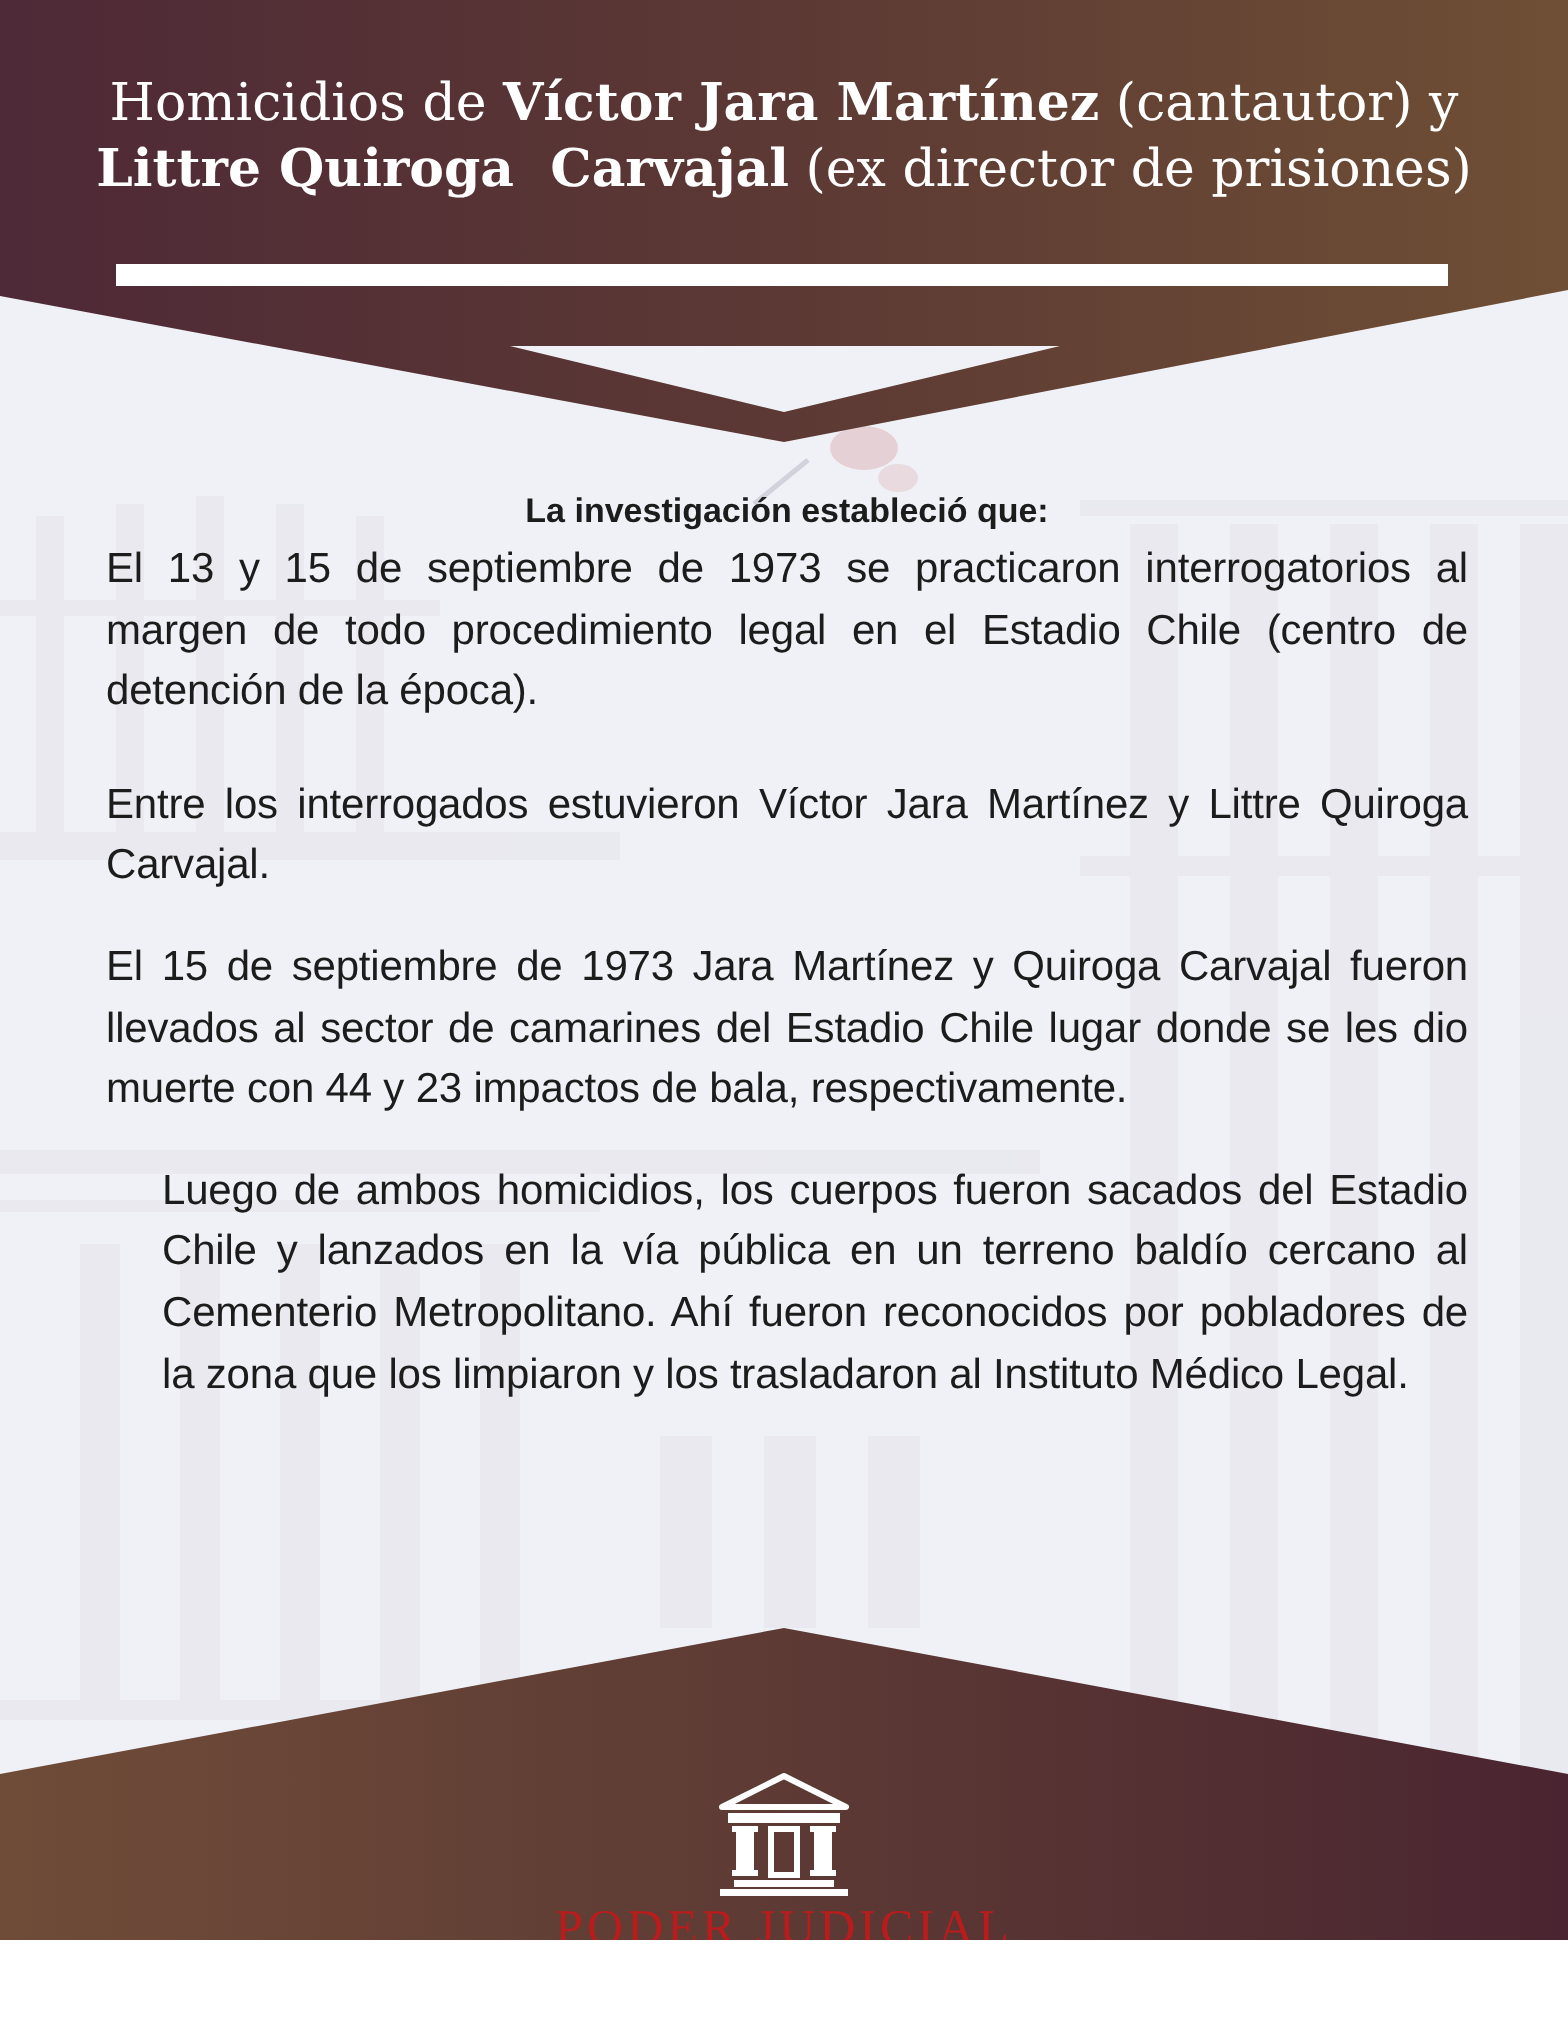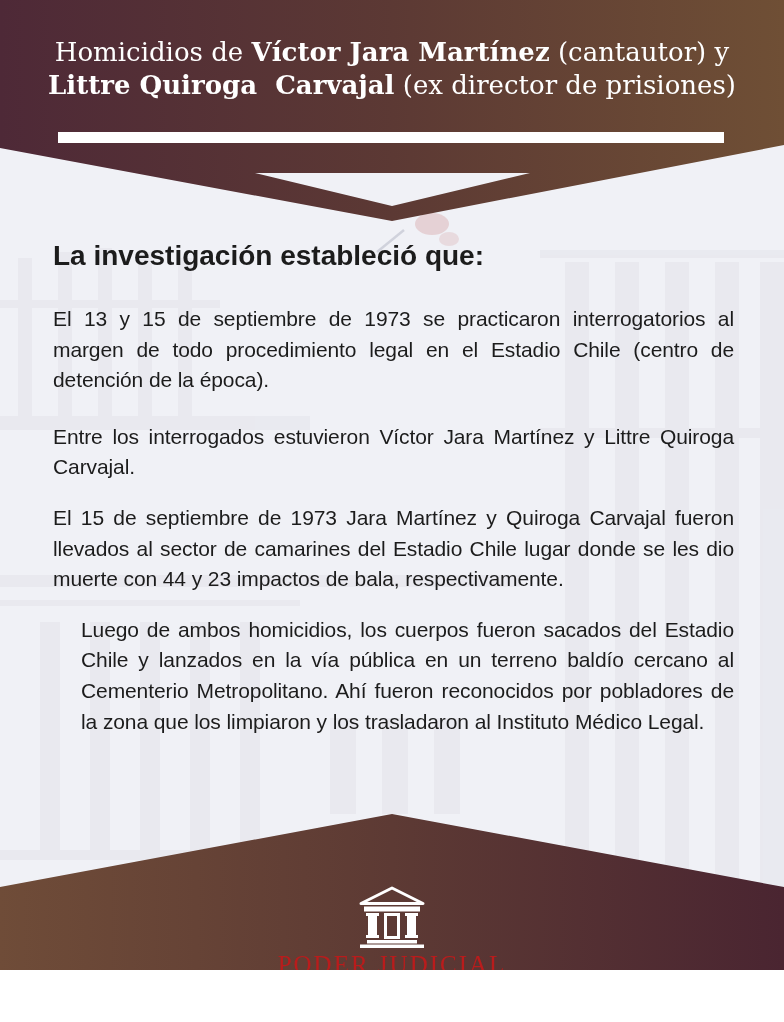--- a/index.html
+++ b/index.html
@@ -18,26 +18,26 @@
     position:absolute;top:36px;left:0;width:784px;z-index:3;
     text-align:center;color:#ffffff;
     font-family:"DejaVu Serif","Liberation Serif",serif;
     font-size:26px;line-height:33px;white-space:pre;
   }
   .page-title .seg-bold{font-weight:bold;}
   .content{
     position:absolute;left:53px;top:242px;width:681px;z-index:1;
     color:#1c1c1c;
   }
-  .content h2{font-size:28px;font-weight:bold;margin:0;line-height:28px;}
+  .content h2{font-size:17px;font-weight:bold;margin:0;line-height:28px;text-align:center;}
   .content p{
     font-size:21px;line-height:30.6px;letter-spacing:-0.1px;
     text-align:justify;margin:0;
   }
-  .content p:nth-of-type(1){margin-top:34px;}
+  .content p:nth-of-type(1){}
   .content p:nth-of-type(2){margin-top:26px;}
   .content p:nth-of-type(3){margin-top:20px;}
   .content p:nth-of-type(4){margin-top:20px;margin-left:28px;}
   .content p:nth-of-type(5){margin-top:17px;}
   .footer-shape{position:absolute;bottom:0;left:0;z-index:1;}
   .footer-logo{
     position:absolute;top:886px;left:0;width:784px;z-index:2;
     text-align:center;color:#b91c1c;
   }
   .courthouse{display:block;margin:0 auto;}

